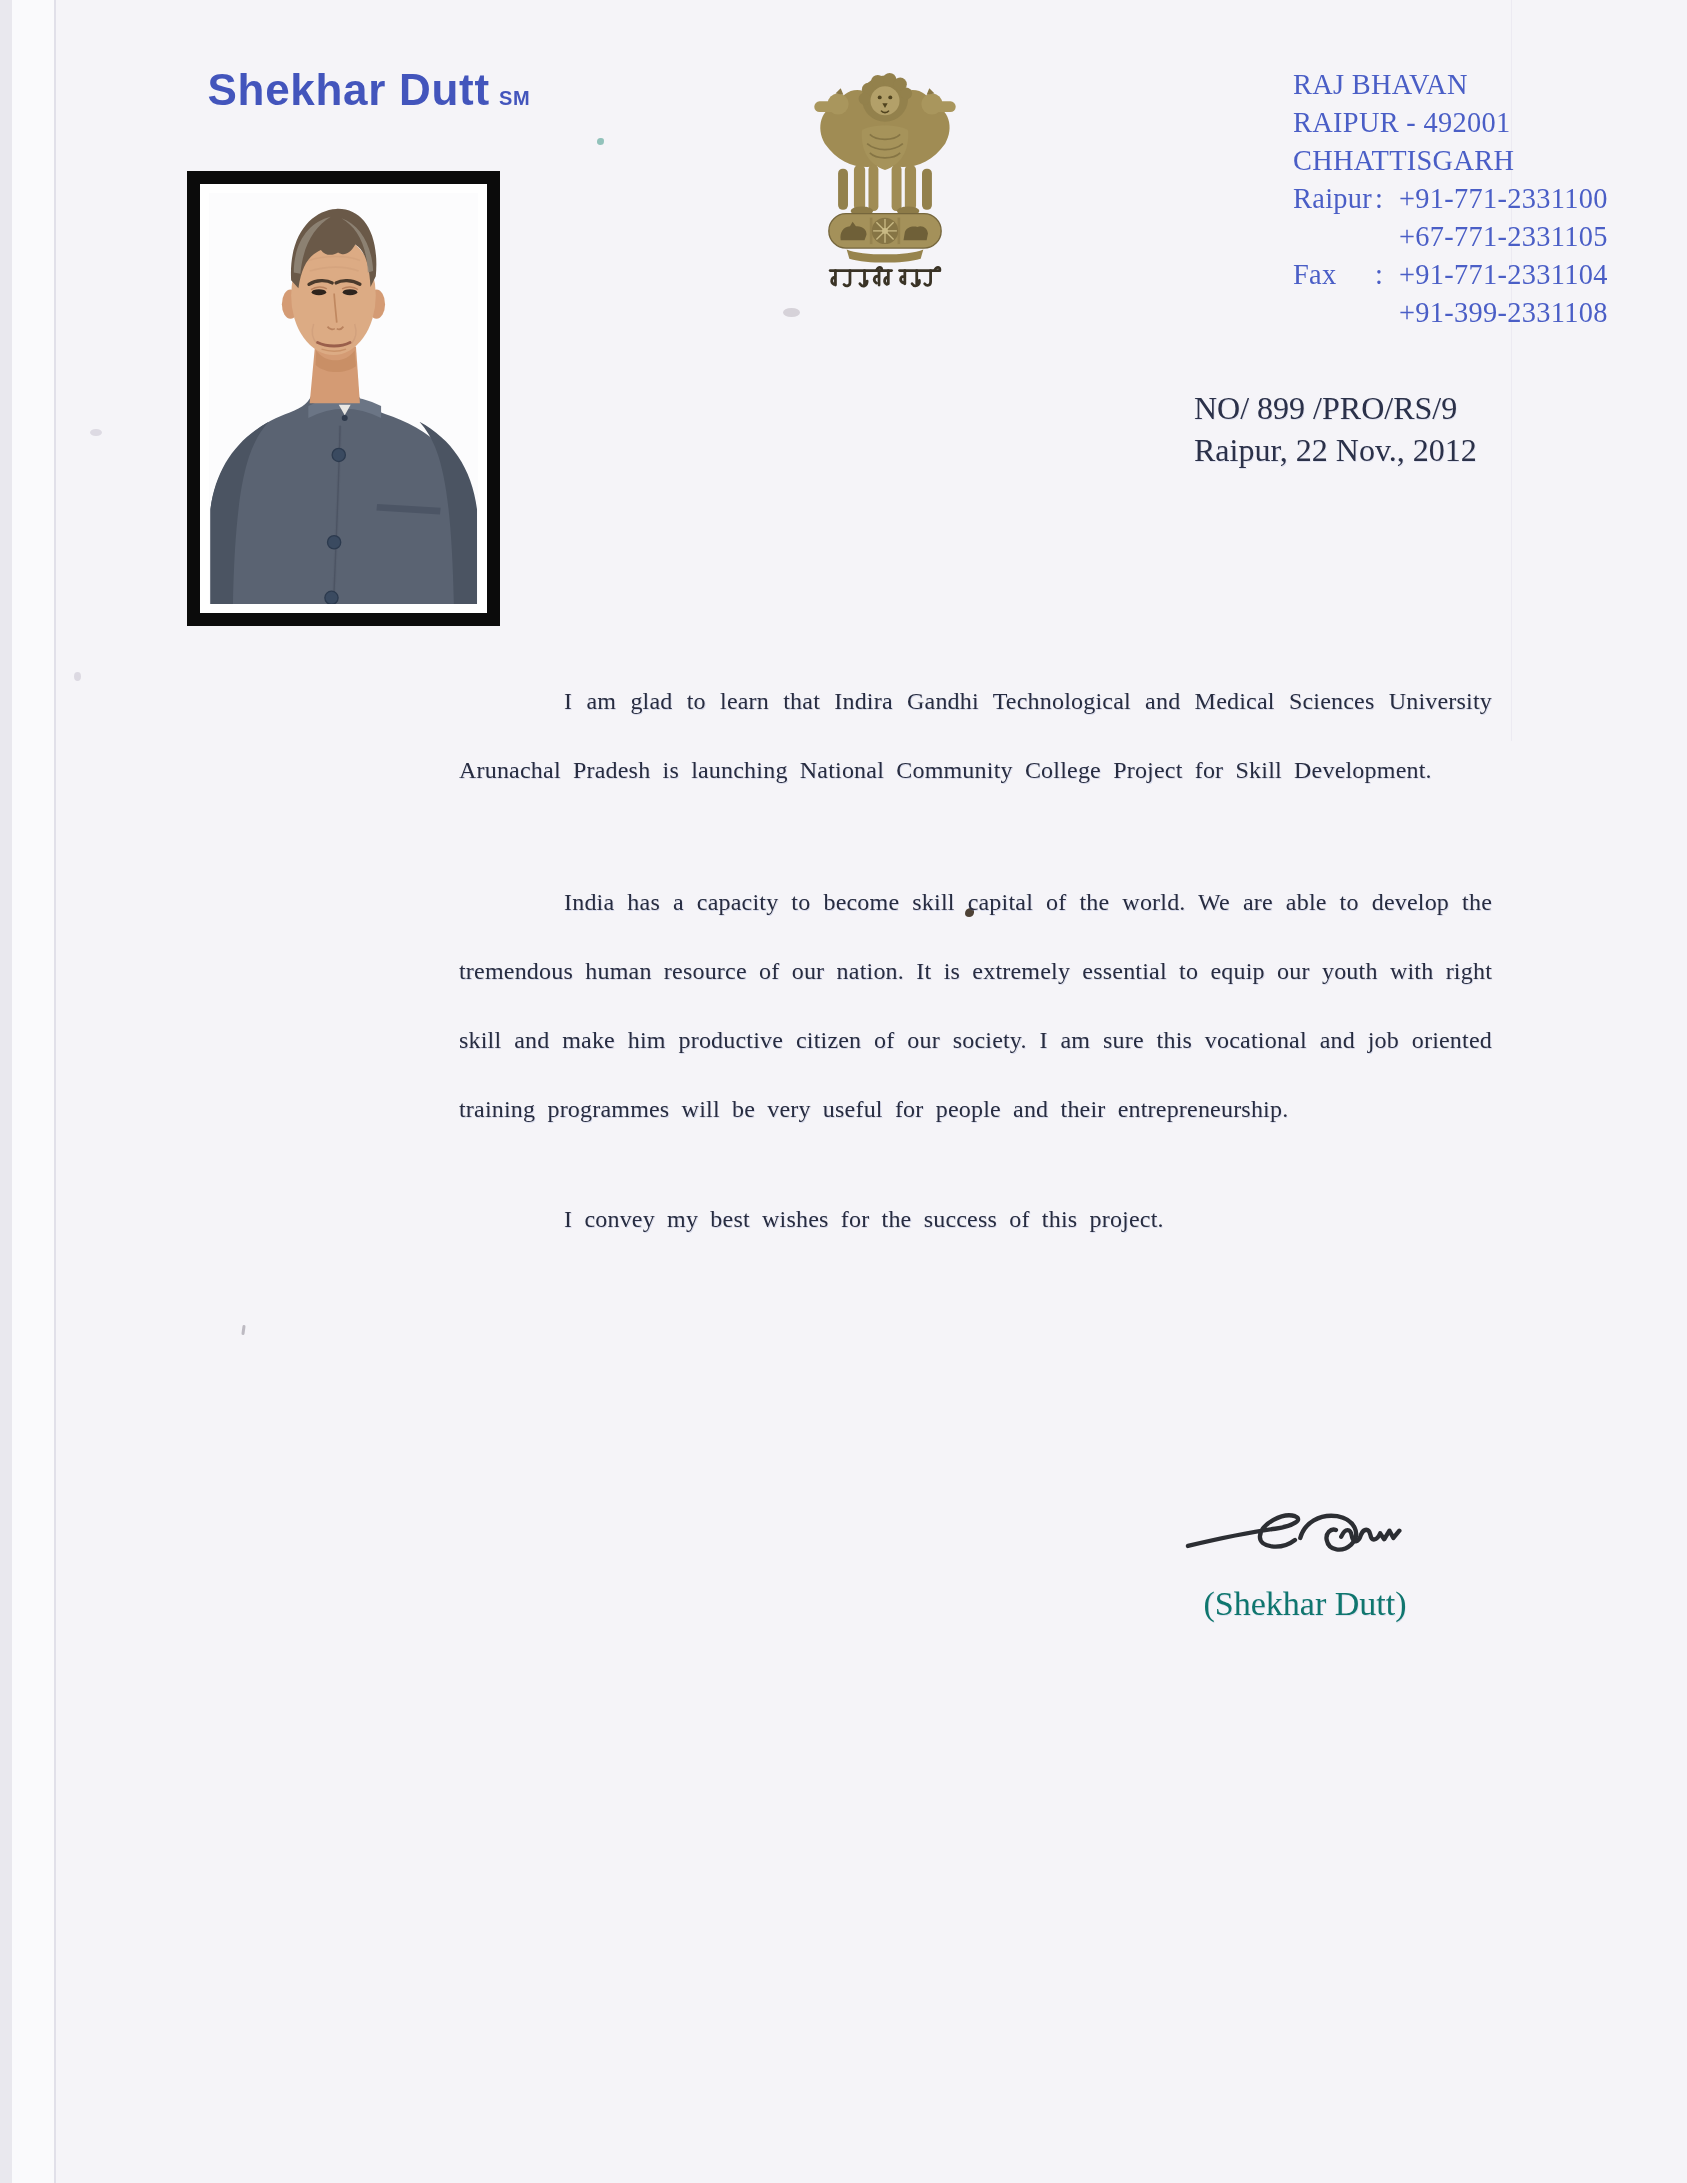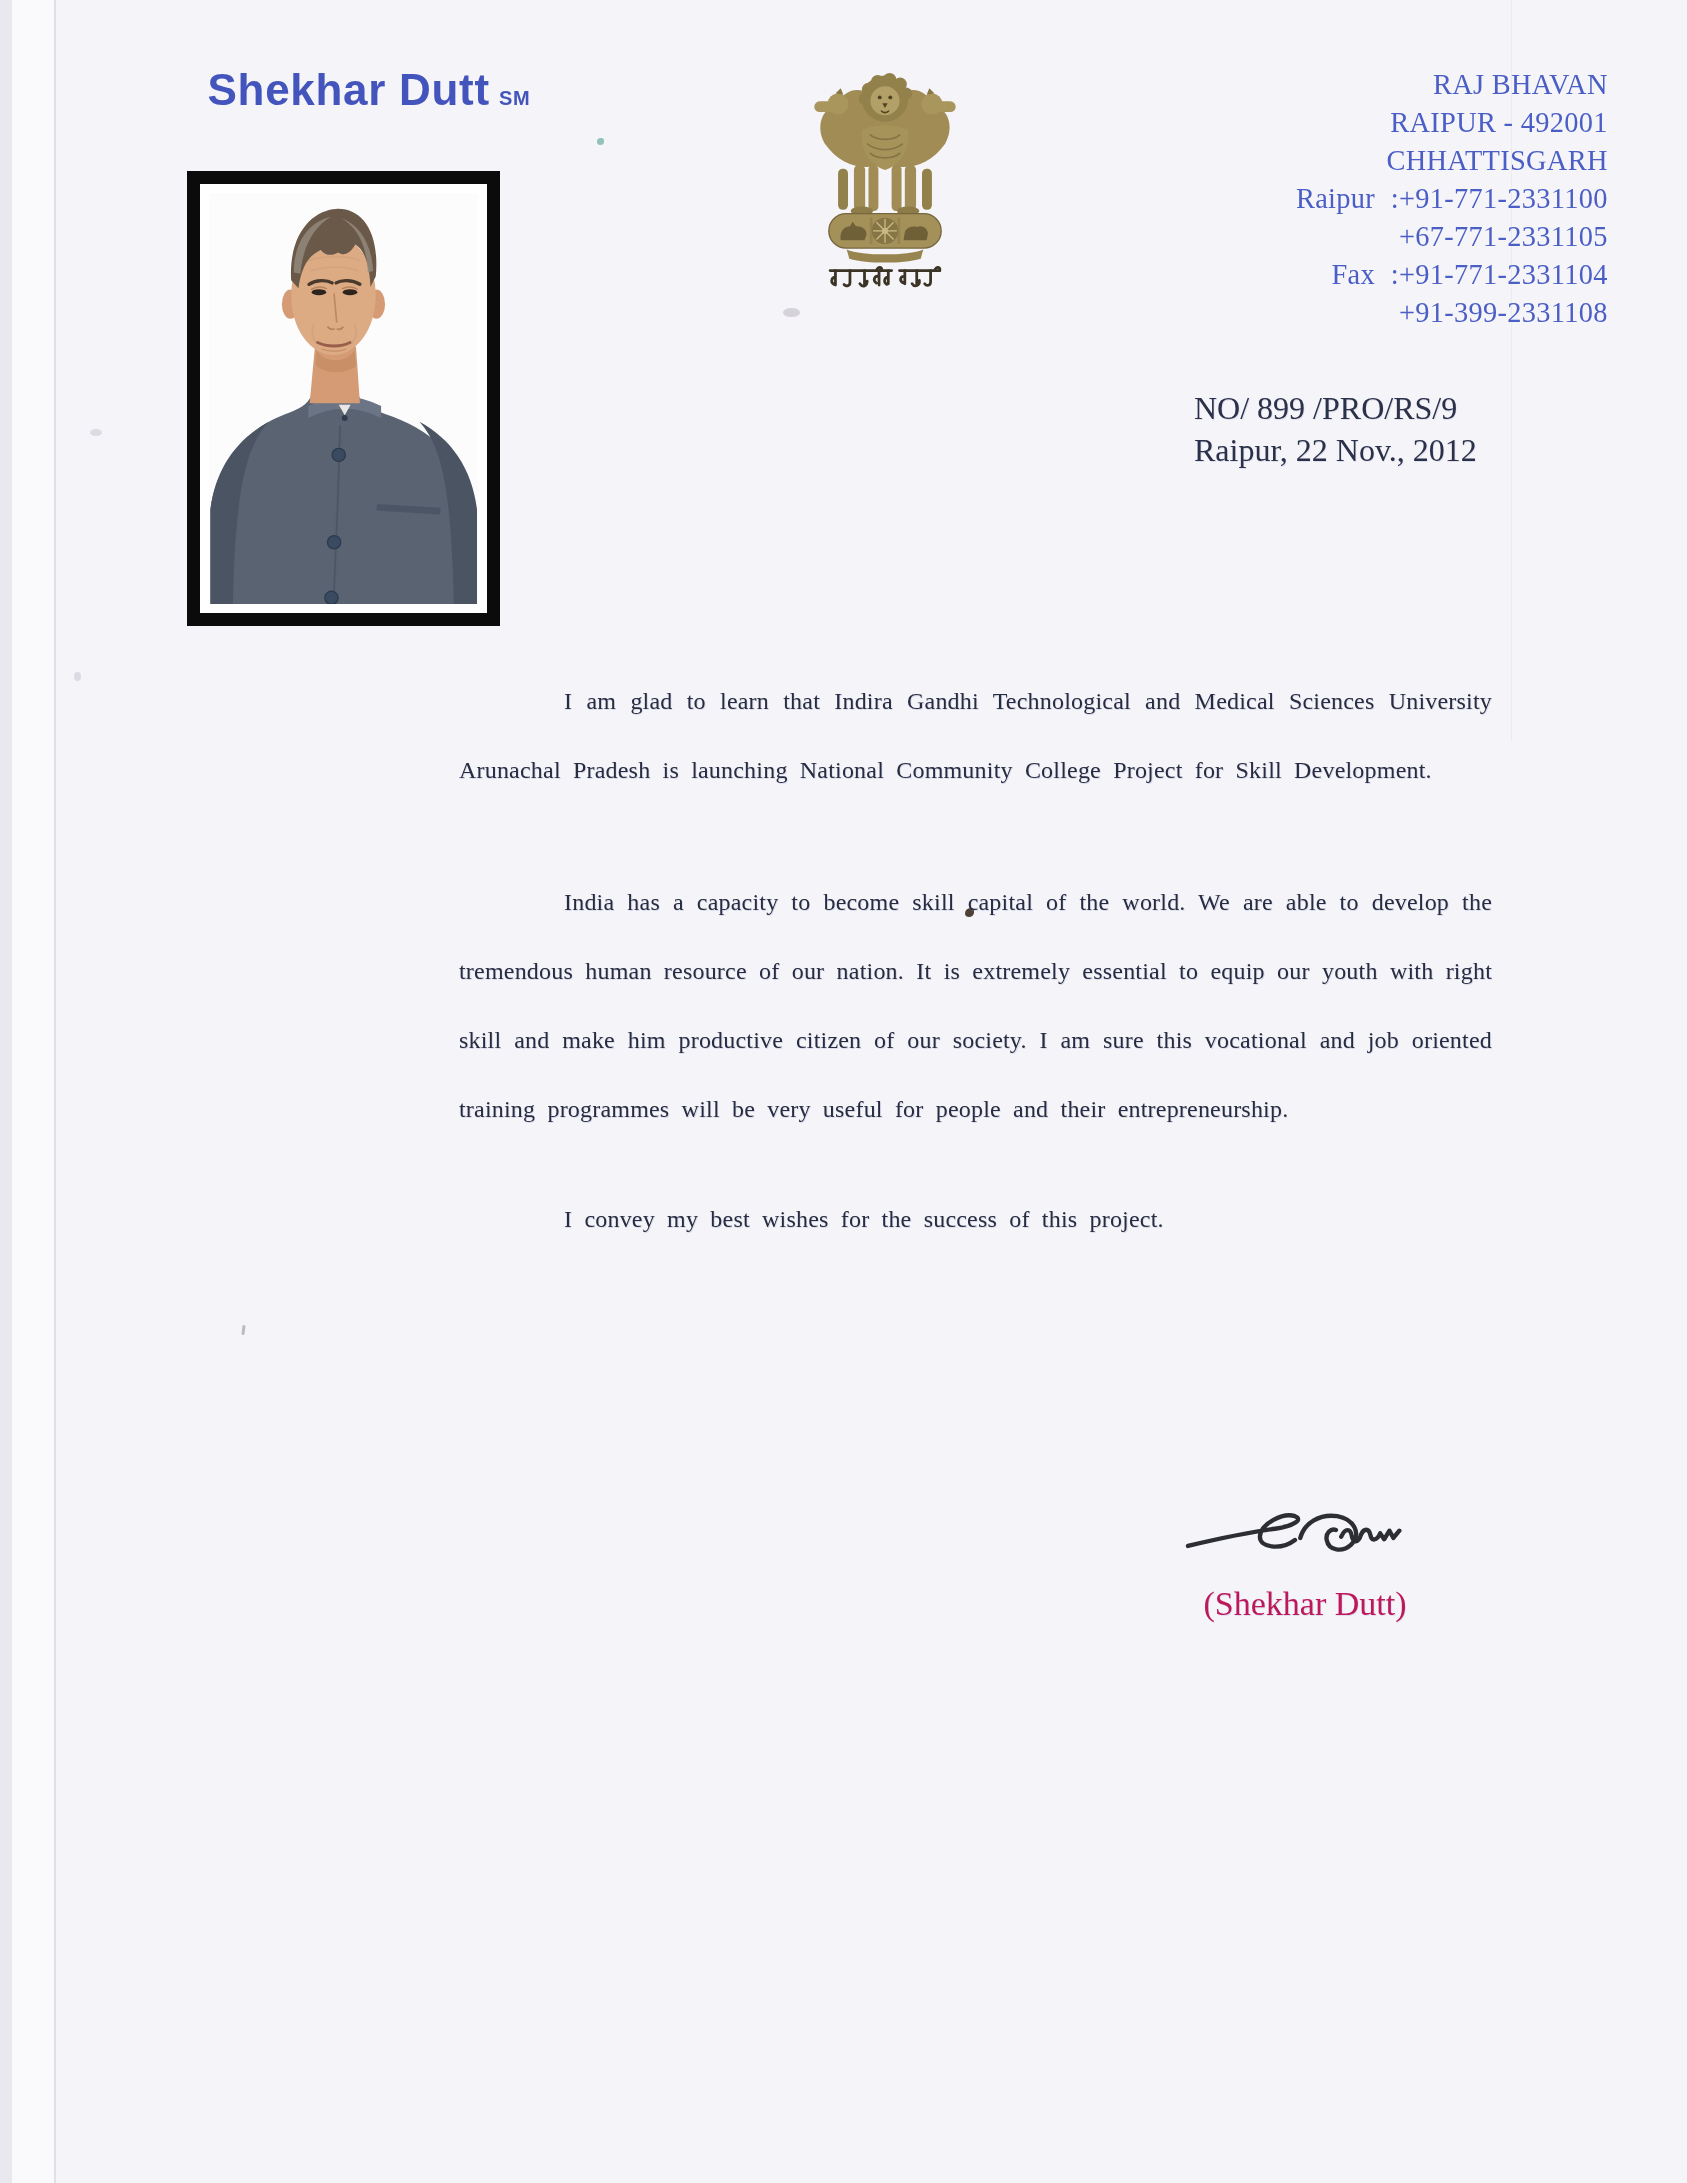--- a/index.html
+++ b/index.html
@@ -34,21 +34,21 @@
     background:#0b0b0b;box-sizing:border-box;padding:13.2px;}
   .photo-mat{width:100%;height:100%;background:#ffffff;box-sizing:border-box;padding:8.6px;}
   .photo-mat svg{display:block;width:100%;height:100%;background:#fcfcfd;}
 
   
   .emblem{position:absolute;left:797px;top:64px;width:152px;height:232px;}
   .emblem svg{display:block;width:100%;height:100%;}
 
   
   .address{position:absolute;left:1281px;top:66px;font-size:28.4px;line-height:38px;
-    color:#4a5ec6;letter-spacing:0.3px;text-align:right;}
+    color:#4a5ec6;letter-spacing:0.3px;}
   .addr-line{white-space:nowrap;}
   .contact-row{display:flex;white-space:nowrap;}
   .c-label{display:inline-block;width:82px;}
   .c-colon{display:inline-block;width:24px;}
 
   
   .ref-block{position:absolute;left:1182px;top:387px;font-size:32px;line-height:42px;
     color:#2b3149;white-space:nowrap;text-shadow:0.7px 0.7px 0 rgba(140,150,205,.22);}
 
   
@@ -59,21 +59,21 @@
     font-size:24px;line-height:69px;text-align:justify;word-spacing:6px;
     letter-spacing:0.2px;color:#272c40;text-shadow:0.8px 0.8px 0 rgba(140,150,205,.28);}
   .body-text p{margin:0 0 63px 0;text-indent:105px;}
   .body-text p.p2{margin-bottom:41px;}
   .body-text p.p3{margin-bottom:0;}
 
   
   .signature{position:absolute;left:1172px;top:1497px;width:218px;height:78px;}
   .signature svg{display:block;width:100%;height:100%;}
   .signatory{position:absolute;left:1154px;top:1585px;width:278px;text-align:center;
-    font-size:34px;color:#be185d;white-space:nowrap;
+    font-size:34px;color:#0f766e;white-space:nowrap;
     text-shadow:0.7px 0.7px 0 rgba(140,150,205,.22);}
 </style>
 </head>
 <body>
 
 <div class="page">
 
   <div class="scan-strip"></div>
   <div class="scan-line-left"></div>
   <div class="scan-line-right"></div>

